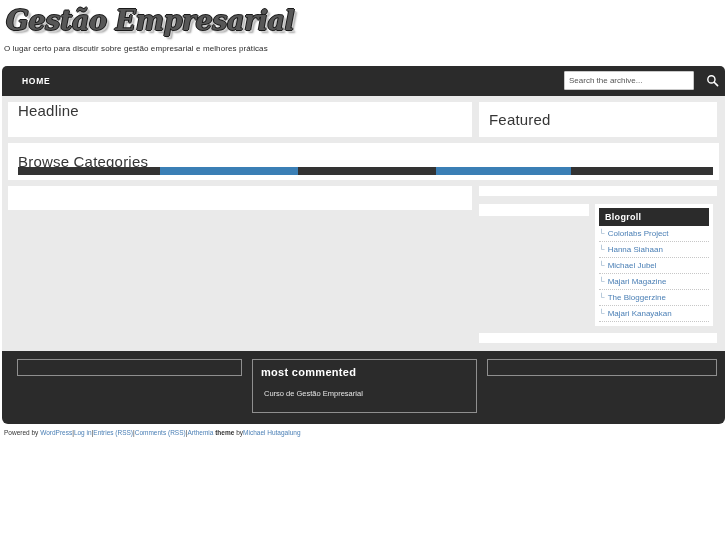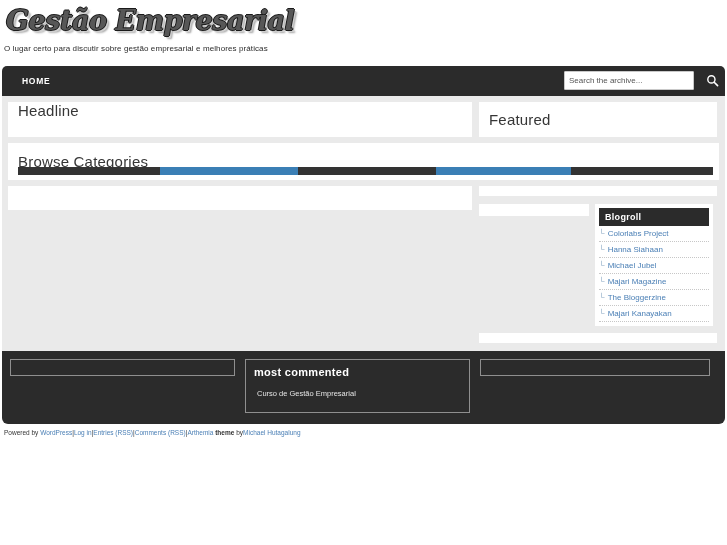--- a/index.html
+++ b/index.html
@@ -247,20 +247,21 @@
   
   .footer {
     background: #2b2b2b;
     margin: 0 2px;
     border-radius: 0 0 6px 6px;
     padding: 8px 8px 10px 8px;
     display: flex;
     gap: 10px;
     box-sizing: border-box;
     height: 73px;
+    justify-content: flex-end;
   }
   .fbox {
     border: 1px solid #8f8f8f;
     box-sizing: border-box;
   }
   .fbox-left  { width: 225px; height: 17px; }
   .fbox-mid   { width: 225px; height: 54px; padding: 6px 0 0 8px; }
   .fbox-right { width: 230px; height: 17px; }
   .fbox-title {
     color: #ffffff;

